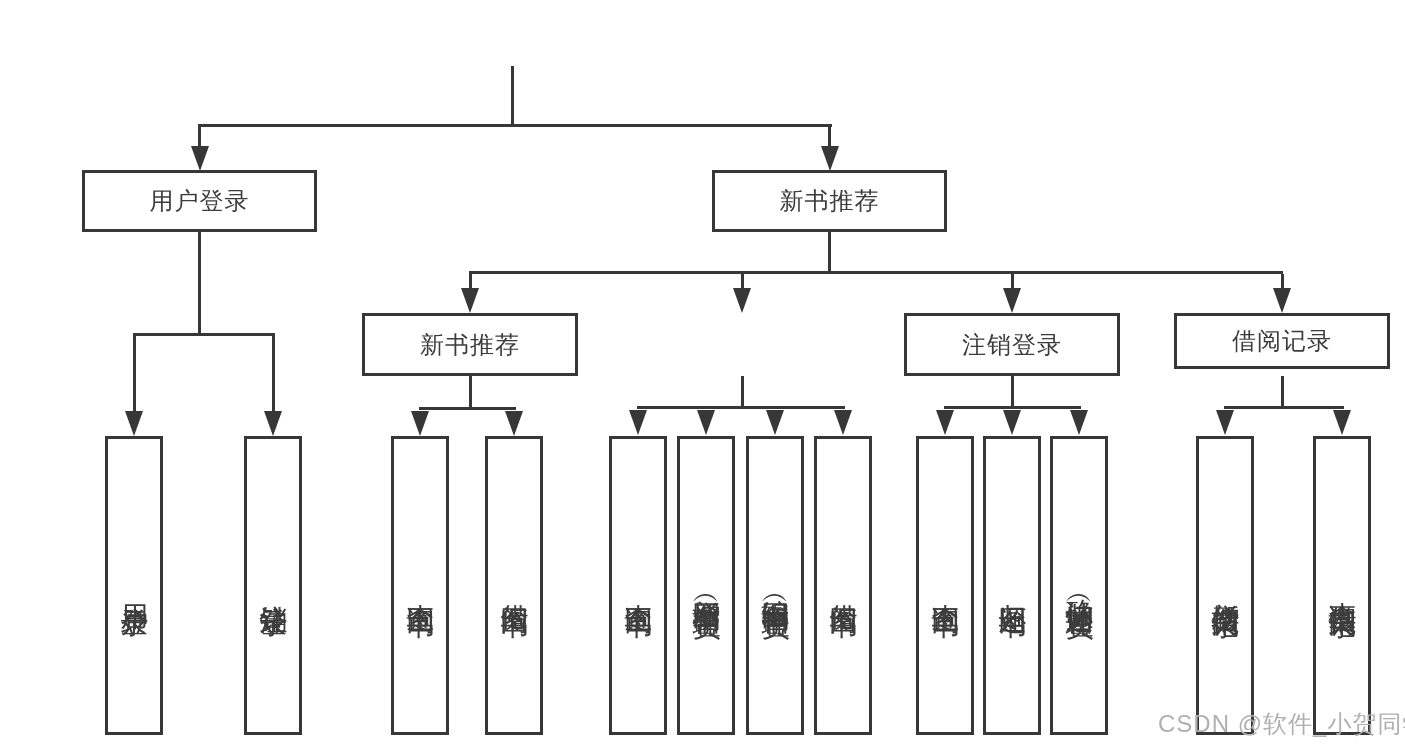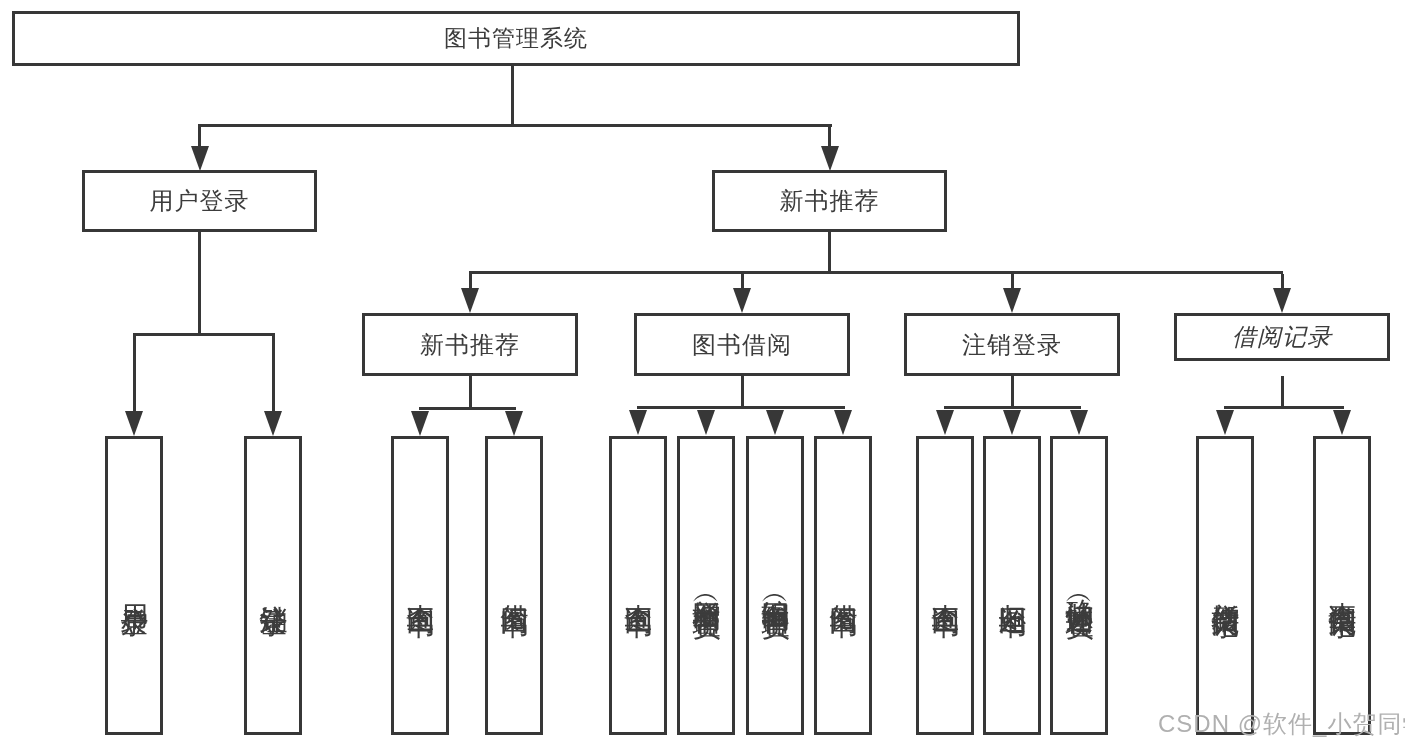--- a/index.html
+++ b/index.html
@@ -41,21 +41,20 @@
     font-size:24px;letter-spacing:1px;
     color:var(--watermark-color);
     white-space:nowrap;
   }
 </style>
 </head>
 <body>
 
 <div class="stage">
 
-  <div class="box root-box" style="left:12px;top:11px;width:1008px;height:55px;">图书管理系统</div>
 
   <div class="vline" style="left:511px;top:66px;width:3px;height:60px;"></div>
   <div class="hline" style="left:198px;top:124px;width:634px;height:3px;"></div>
   <div class="vline" style="left:198px;top:127px;width:3px;height:22px;"></div>
   <div class="vline" style="left:828px;top:127px;width:3px;height:22px;"></div>
   <div class="arrow" style="left:191px;top:146px;"></div>
   <div class="arrow" style="left:821px;top:146px;"></div>
 
   <div class="box branch-box" style="left:82px;top:170px;width:235px;height:62px;">用户登录</div>
   <div class="box branch-box" style="left:712px;top:170px;width:235px;height:62px;">新书推荐</div>
@@ -72,23 +71,22 @@
   <div class="vline" style="left:469px;top:274px;width:3px;height:16px;"></div>
   <div class="vline" style="left:741px;top:274px;width:3px;height:16px;"></div>
   <div class="vline" style="left:1011px;top:274px;width:3px;height:16px;"></div>
   <div class="vline" style="left:1281px;top:274px;width:3px;height:16px;"></div>
   <div class="arrow" style="left:461px;top:288px;"></div>
   <div class="arrow" style="left:733px;top:288px;"></div>
   <div class="arrow" style="left:1003px;top:288px;"></div>
   <div class="arrow" style="left:1273px;top:288px;"></div>
 
   <div class="box branch-box" style="left:362px;top:313px;width:216px;height:63px;">新书推荐</div>
-  <div class="box branch-box" style="left:634px;top:313px;width:216px;height:63px;">图书借阅</div>
   <div class="box branch-box" style="left:904px;top:313px;width:216px;height:63px;">注销登录</div>
-  <div class="box branch-box" style="left:1174px;top:313px;width:216px;height:48px;font-style:italic;">借阅记录</div>
+  <div class="box branch-box" style="left:1174px;top:313px;width:216px;height:56px;">借阅记录</div>
 
   <div class="vline" style="left:469px;top:376px;width:3px;height:33px;"></div>
   <div class="hline" style="left:419px;top:407px;width:97px;height:3px;"></div>
   <div class="arrow" style="left:411px;top:411px;"></div>
   <div class="arrow" style="left:505px;top:411px;"></div>
 
   <div class="vline" style="left:741px;top:376px;width:3px;height:32px;"></div>
   <div class="hline" style="left:637px;top:406px;width:208px;height:3px;"></div>
   <div class="arrow" style="left:629px;top:410px;"></div>
   <div class="arrow" style="left:697px;top:410px;"></div>

